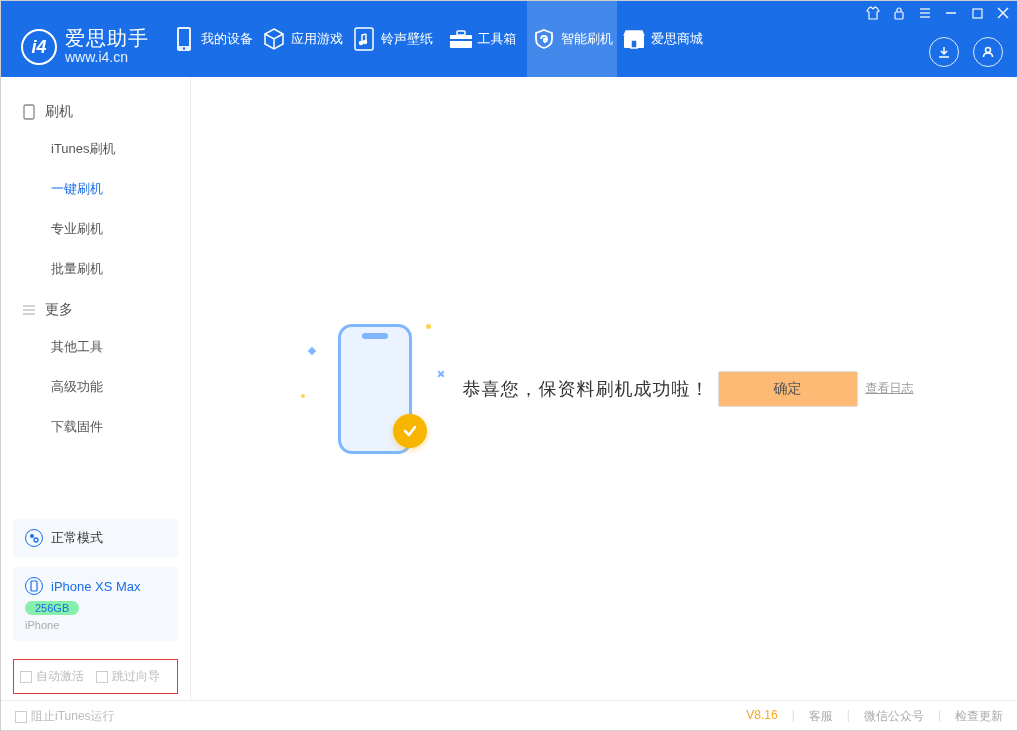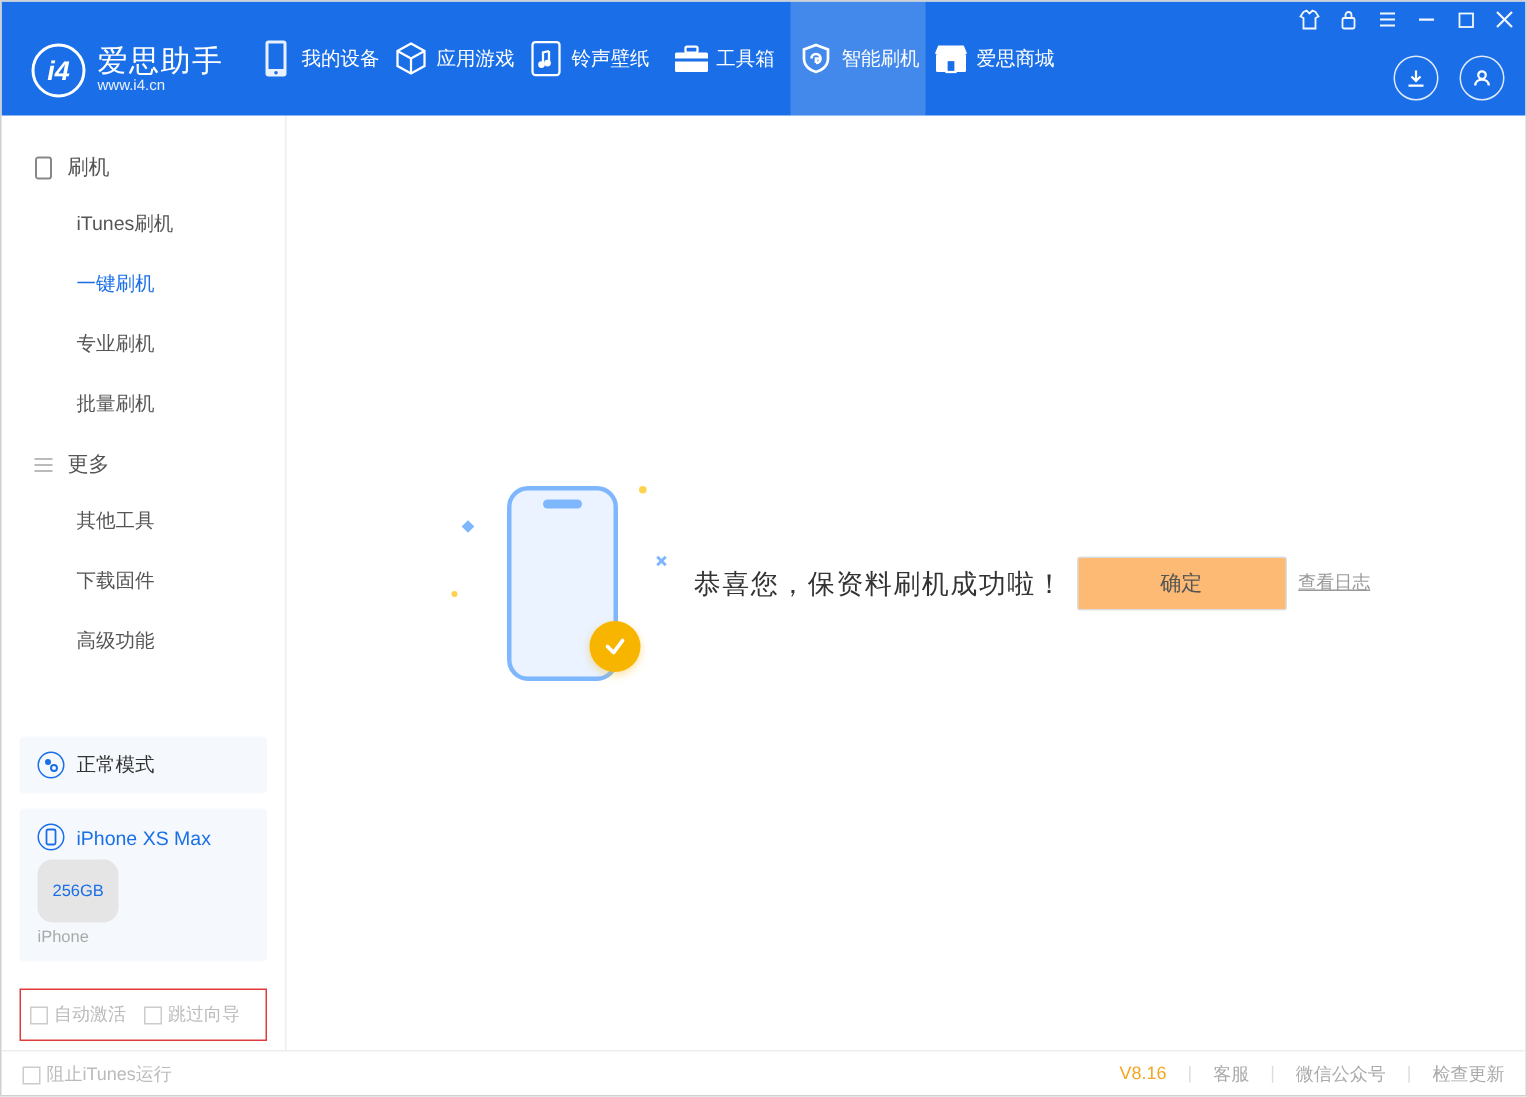--- a/index.html
+++ b/index.html
@@ -2,21 +2,21 @@
 <html><head>
 <meta charset="utf-8">
 <style>
 * { margin: 0; padding: 0; box-sizing: border-box; font-family: "Microsoft YaHei", Arial, sans-serif; }
 body { background: #fff; width: 1018px; height: 731px; overflow: hidden; border: 1px solid #d0d0d0; }
 
 .titlebar { height: 76px; background: #1a6fe8; display: flex; align-items: stretch; color: #fff; position: relative; }
 .logo-block { display: flex; align-items: center; padding: 16px 18px 0 20px; }
 .logo-circle { width: 36px; height: 36px; border: 2px solid #fff; border-radius: 50%; display: flex; align-items: center; justify-content: center; font-style: italic; font-weight: bold; font-size: 18px; margin-right: 8px; }
 .logo-text .name { font-size: 20px; font-weight: 500; letter-spacing: 1px; line-height: 1; }
-.logo-text .url { font-size: 10px; opacity: .9; line-height: 1.3; }
+.logo-text .url { font-size: 14px; opacity: .9; line-height: 1.3; }
 
 .nav { display: flex; height: 100%; }
 .nav-item { width: 90px; display: flex; flex-direction: row; align-items: center; justify-content: center; font-size: 13px; gap: 4px; cursor: pointer; position: relative; }
 .nav-item.active { background: rgba(255,255,255,.18); }
 .nav-item .ico { width: 26px; height: 26px; display: flex; align-items: center; justify-content: center; }
 
 .win-controls { position: absolute; right: 6px; top: 4px; display: flex; gap: 10px; align-items: center; }
 .win-controls .wc { width: 16px; height: 16px; display: flex; align-items: center; justify-content: center; cursor: pointer; opacity: .95; }
 
 .right-round { position: absolute; right: 14px; bottom: 10px; display: flex; gap: 14px; }
@@ -27,21 +27,21 @@
 .side-group { padding: 0 0 4px 0; }
 .group-header { display: flex; align-items: center; gap: 8px; padding: 8px 20px; color: #555; font-size: 14px; }
 .group-header .gico { width: 16px; height: 16px; display: flex; align-items: center; justify-content: center; color: #888; }
 .side-item { padding: 11px 10px 11px 50px; font-size: 13px; color: #555; cursor: pointer; }
 .side-item.active { color: #1a6fe8; }
 
 .device-cards { margin-top: auto; padding: 10px 12px; display: flex; flex-direction: column; gap: 10px; }
 .card { background: #f5f8fc; border-radius: 3px; padding: 10px 12px; font-size: 13px; color: #333; }
 .card .row1 { display: flex; align-items: center; gap: 8px; font-weight: 500; }
 .card .row1 .dot-ico { width: 18px; height: 18px; border-radius: 50%; border: 1.5px solid #1a6fe8; display: flex; align-items: center; justify-content: center; }
-.badge { display: inline-block; background: #e5e5e5; color: #1a6fe8; border-radius: 10px; padding: 15px 10px; font-size: 11px; margin-top: 6px; }
+.badge { display: inline-block; background: #86efac; color: #1a6fe8; border-radius: 10px; padding: 1px 10px; font-size: 11px; margin-top: 6px; }
 .sub { color: #aaa; font-size: 11px; margin-top: 4px; }
 
 .bottom-checks { border: 1.5px solid #e03a3a; margin: 8px 12px 6px 12px; padding: 8px 6px; display: flex; gap: 12px; align-items: flex-start; }
 .chk { display: flex; align-items: center; gap: 4px; font-size: 12px; color: #bbb; cursor: pointer; }
 .chk .box { width: 12px; height: 12px; border: 1px solid #ccc; }
 
 .main { flex: 1; position: relative; display: flex; flex-direction: row; align-items: center; justify-content: center; gap: 8px; }
 .phone-illus { position: relative; width: 160px; height: 150px; display: flex; align-items: center; justify-content: center; }
 .phone-body { width: 74px; height: 130px; border: 3px solid #7fb7ff; border-radius: 14px; background: #eaf3ff; position: relative; }
 .phone-body::before { content:""; position:absolute; top:6px; left:50%; transform:translateX(-50%); width:26px; height:6px; background:#7fb7ff; border-radius:3px; }
@@ -213,22 +213,22 @@
         <span class="gico">
             <svg width="14" height="12" viewBox="0 0 14 12" stroke="#bbb" stroke-width="1.3">
               <line x1="1" y1="2" x2="13" y2="2"></line>
               <line x1="1" y1="6" x2="13" y2="6"></line>
               <line x1="1" y1="10" x2="13" y2="10"></line>
             </svg>
           </span>
         <span>更多</span>
       </div>
       <div class="side-item">其他工具</div>
+      <div class="side-item">高级功能</div>
       <div class="side-item">下载固件</div>
-      <div class="side-item">高级功能</div>
     </div>
 
     <div class="device-cards">
       <div class="card">
         <div class="row1">
           <span class="dot-ico">
               <svg width="10" height="10" viewBox="0 0 10 10">
                 <circle cx="3" cy="3" r="2" fill="#1a6fe8"></circle>
                 <circle cx="7" cy="7" r="2" fill="none" stroke="#1a6fe8" stroke-width="1.3"></circle>
               </svg>

